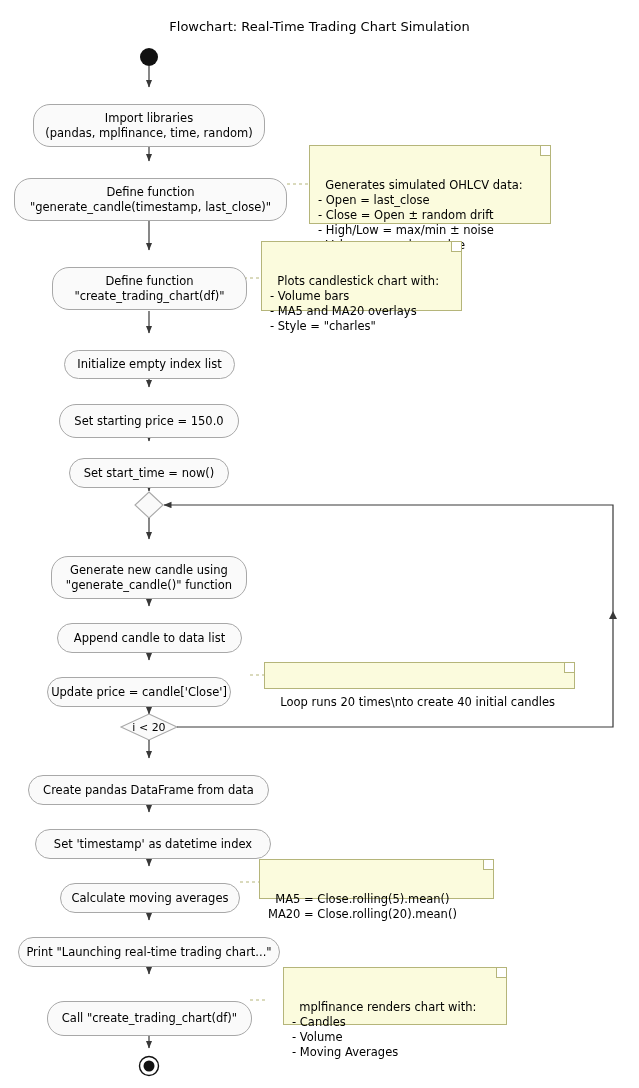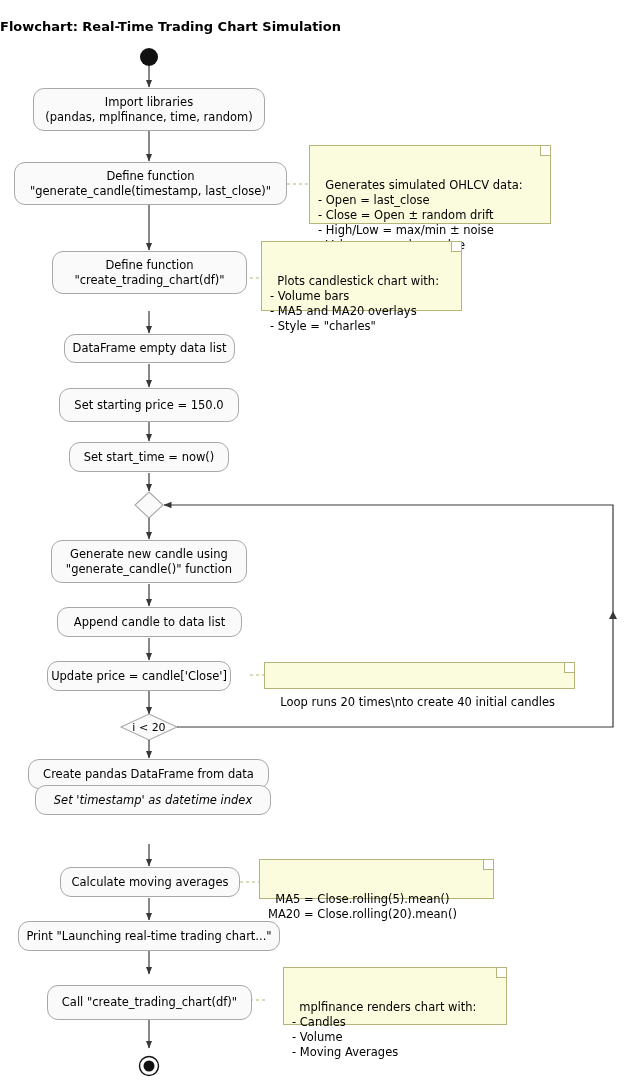--- a/index.html
+++ b/index.html
@@ -19,41 +19,42 @@
     position: absolute;
     left: 0; top: 0;
     width: 639px;
     height: 1088px;
   }
   .title {
     position: absolute;
     left: 0;
     top: 19px;
     width: 639px;
-    text-align: left;
+    text-align: center;
     font-size: 13px;
-    font-weight: bold;
+    font-weight: normal;
     font-family: "DejaVu Sans", sans-serif;
     color: #000000;
   }
   .node {
     position: absolute;
     box-sizing: border-box;
     background: #fafafa;
     border: 1px solid #a8a8a8;
-    border-radius: 11px;
+    border-radius: 17px;
     font-size: 11.5px;
     line-height: 15px;
     color: #000000;
     display: flex;
     align-items: center;
     justify-content: center;
     text-align: center;
     padding: 3px 9px;
     white-space: pre;
+    margin-top: 16px;
   }
   .note {
     position: absolute;
     box-sizing: border-box;
     background: #fbfbdd;
     border: 1px solid #b5b57a;
     font-size: 11.5px;
     line-height: 15px;
     color: #000000;
     padding: 17px 8px 5px 8px;
@@ -157,21 +158,21 @@
   <span>Define function
 "generate_candle(timestamp, last_close)"</span>
 </div>
 
 <div class="node" style="left:52px; top:251px; width:195px; height:43px;">
   <span>Define function
 "create_trading_chart(df)"</span>
 </div>
 
 <div class="node" style="left:64px; top:334px; width:171px; height:29px;">
-  <span>DataFrame empty data list</span>
+  <span>Initialize empty index list</span>
 </div>
 
 <div class="node" style="left:59px; top:388px; width:180px; height:34px;">
   <span>Set starting price = 150.0</span>
 </div>
 
 <div class="node" style="left:69px; top:442px; width:160px; height:30px;">
   <span>Set start_time = now()</span>
 </div>
 
@@ -187,21 +188,21 @@
 <div class="node" style="left:47px; top:661px; width:184px; height:30px;">
   <span>Update price = candle['Close']</span>
 </div>
 
 <div class="diamond-label" style="left:121px; top:721px; width:56px;">i &lt; 20</div>
 
 <div class="node" style="left:28px; top:759px; width:241px; height:30px;">
   <span>Create pandas DataFrame from data</span>
 </div>
 
-<div class="node" style="left:35px; top:785px; width:236px; height:30px;font-style:italic;">
+<div class="node" style="left:35px; top:813px; width:236px; height:30px;">
   <span>Set 'timestamp' as datetime index</span>
 </div>
 
 <div class="node" style="left:60px; top:867px; width:180px; height:30px;">
   <span>Calculate moving averages</span>
 </div>
 
 <div class="node" style="left:18px; top:921px; width:262px; height:30px;">
   <span>Print "Launching real-time trading chart..."</span>
 </div>

